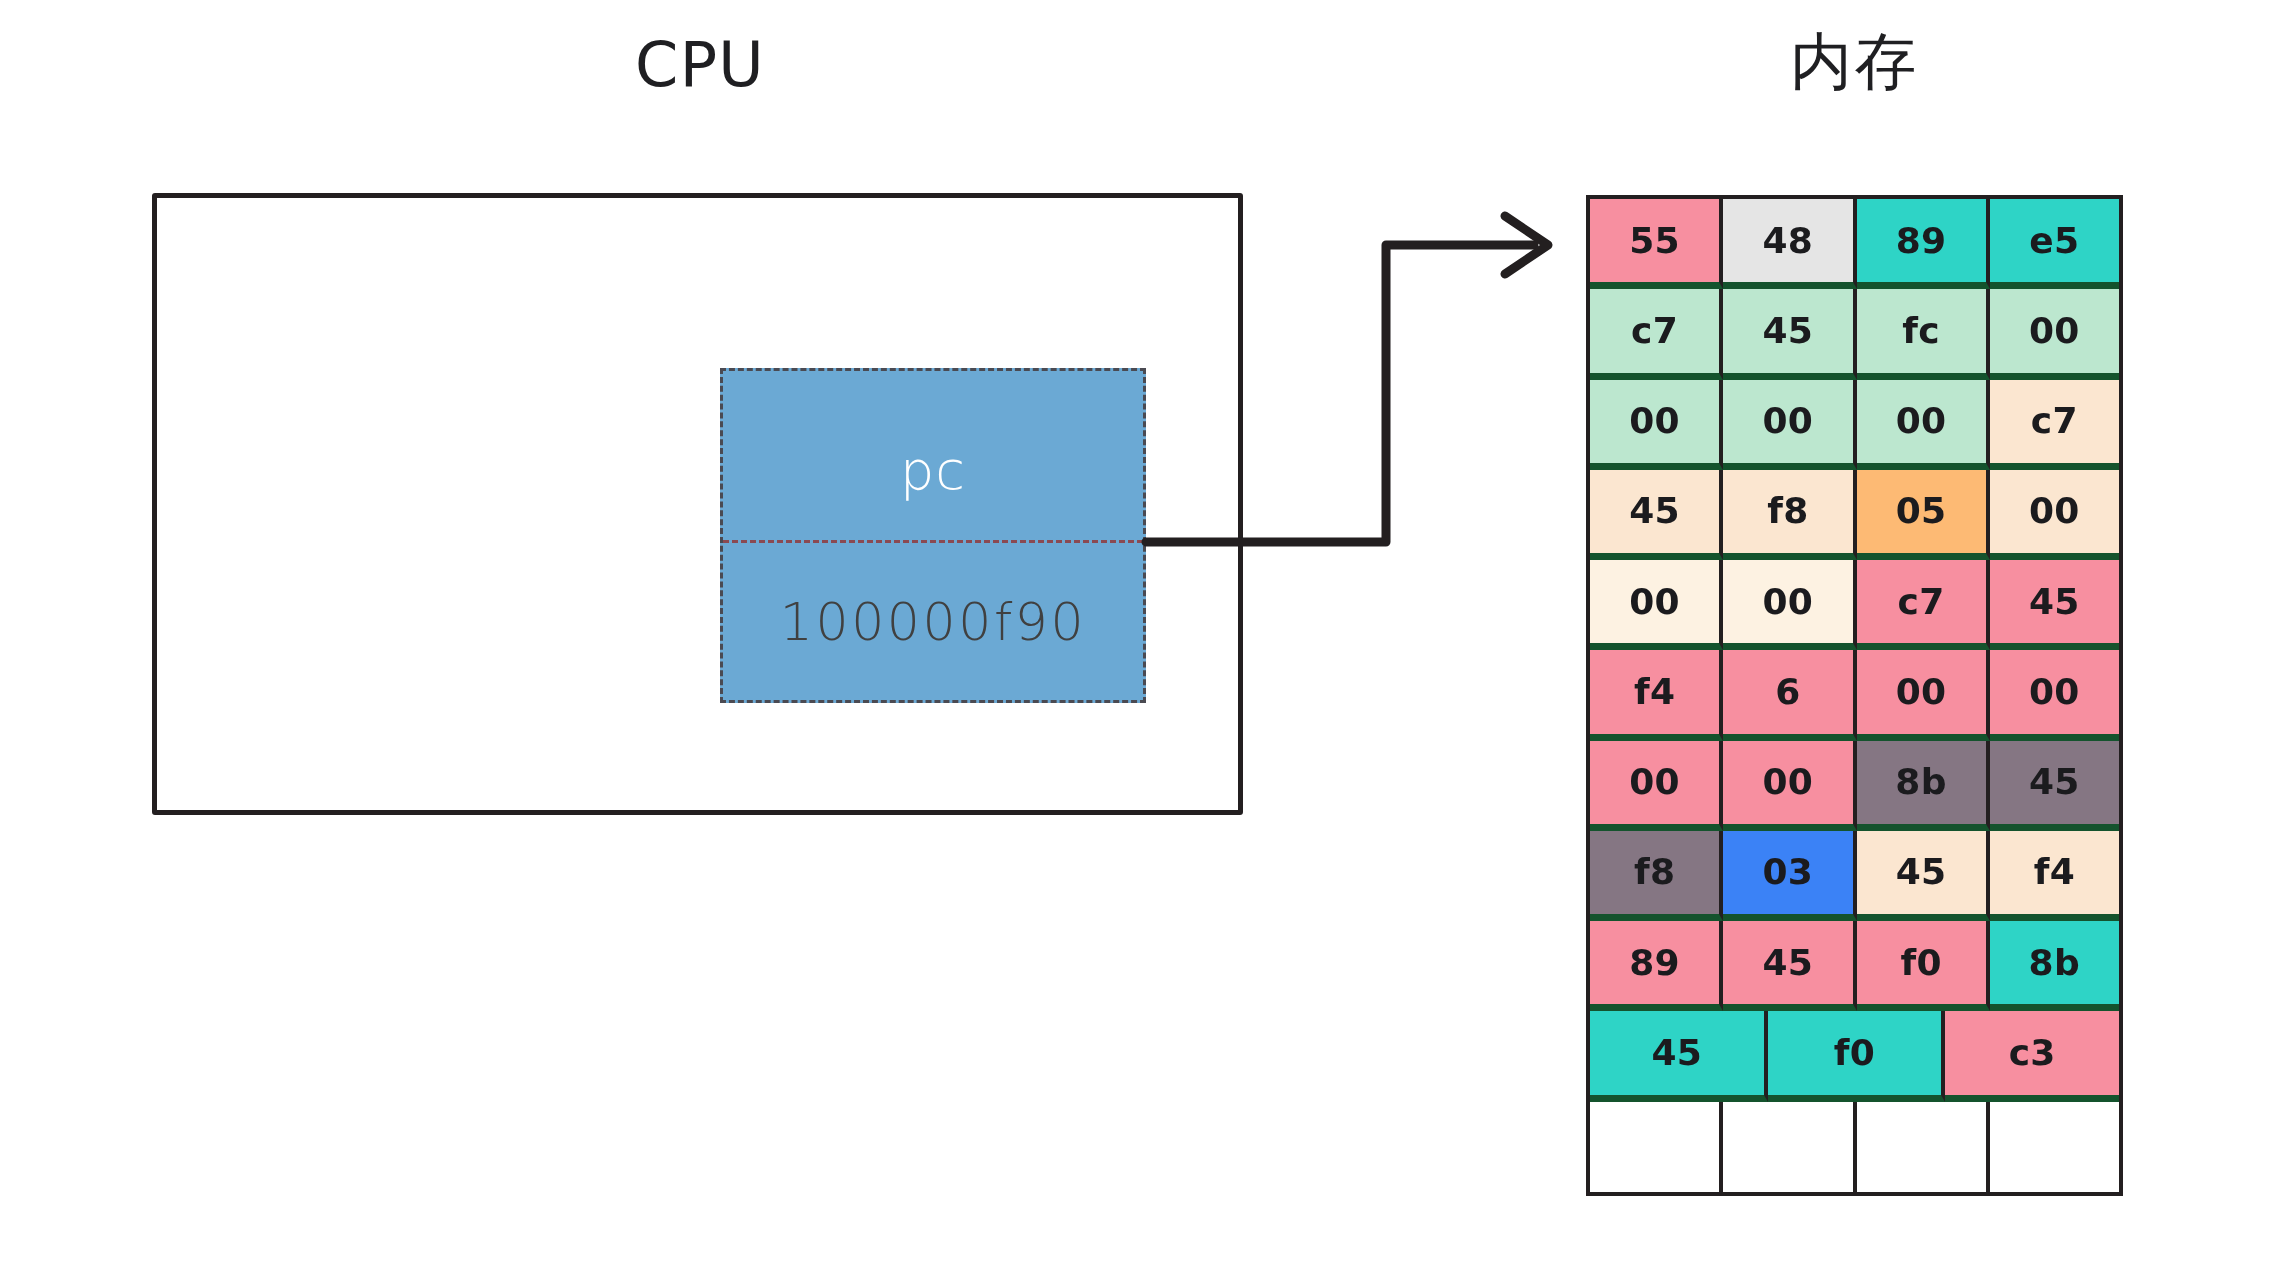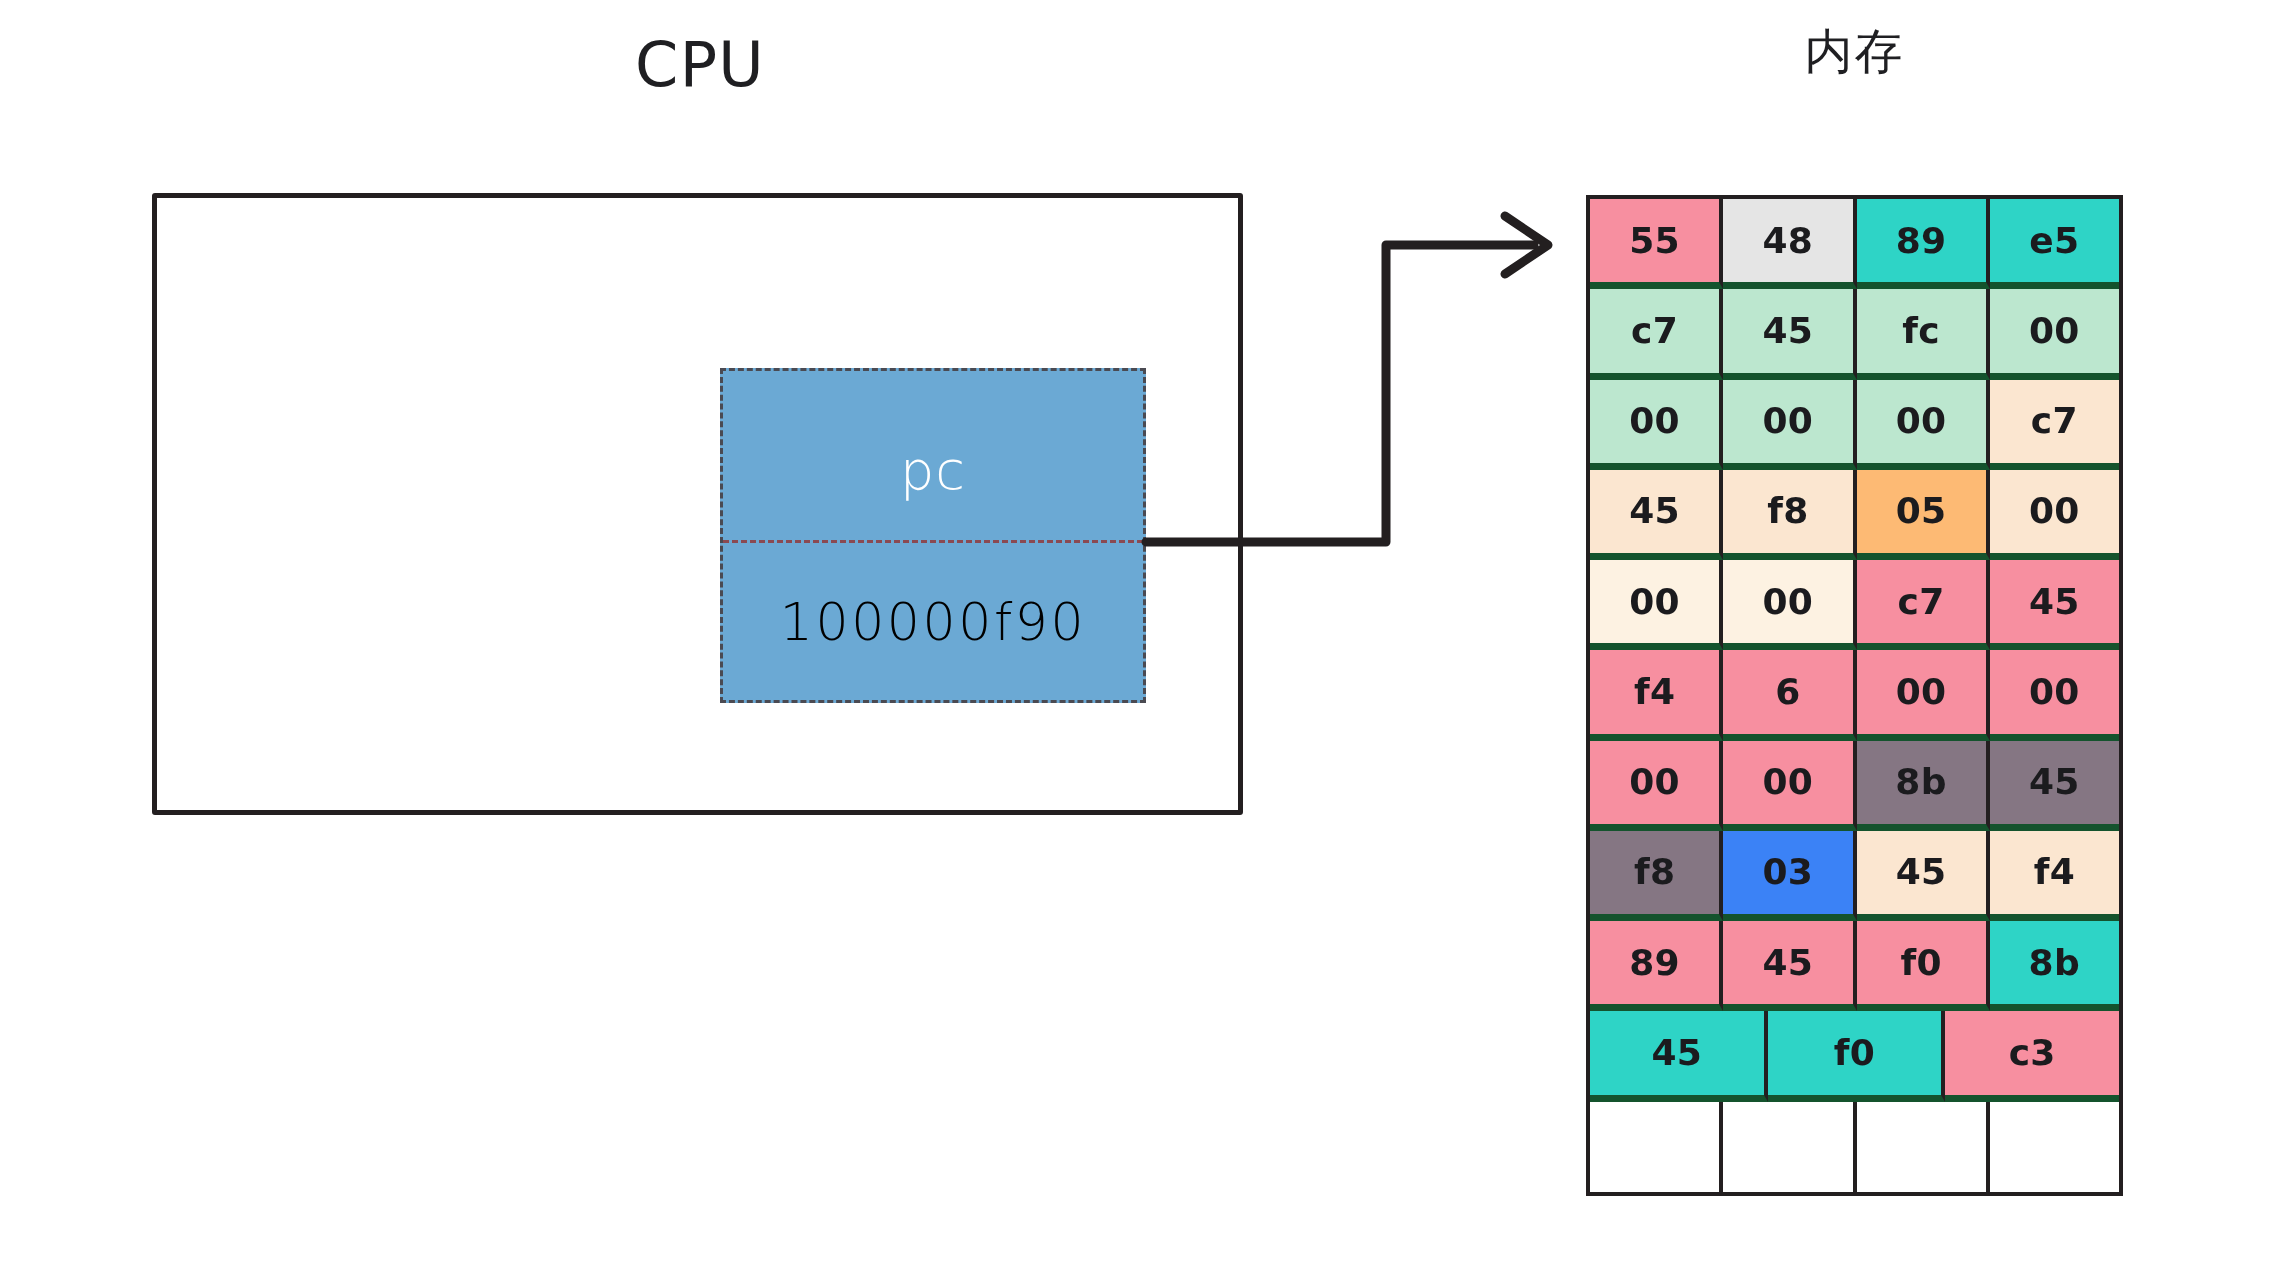--- a/index.html
+++ b/index.html
@@ -34,21 +34,21 @@
     width: 1400px;
     text-align: center;
     font-size: 62px;
     letter-spacing: 0.02em;
   }
   #memory-title {
     left: 1586px;
     top: 20px;
     width: 537px;
     text-align: center;
-    font-size: 48px;
+    font-size: 62px;
     font-family: "DejaVu Sans", sans-serif;
     letter-spacing: 0.04em;
   }
 
   
   #cpu-box {
     position: absolute;
     left: 152px;
     top: 193px;
     width: 1091px;
@@ -89,21 +89,21 @@
     margin-top: 30px;
   }
   #pc-value-cell {
     flex: 1 1 auto;
     display: flex;
     align-items: center;
     justify-content: center;
     box-sizing: border-box;
   }
   #pc-value {
-    color: #000000;
+    color: #404040;
     font-size: 52px;
     font-family: "DejaVu Sans", sans-serif;
     font-weight: 300;
     letter-spacing: 0.05em;
   }
 
   
   #arrow-layer {
     position: absolute;
     left: 0;

